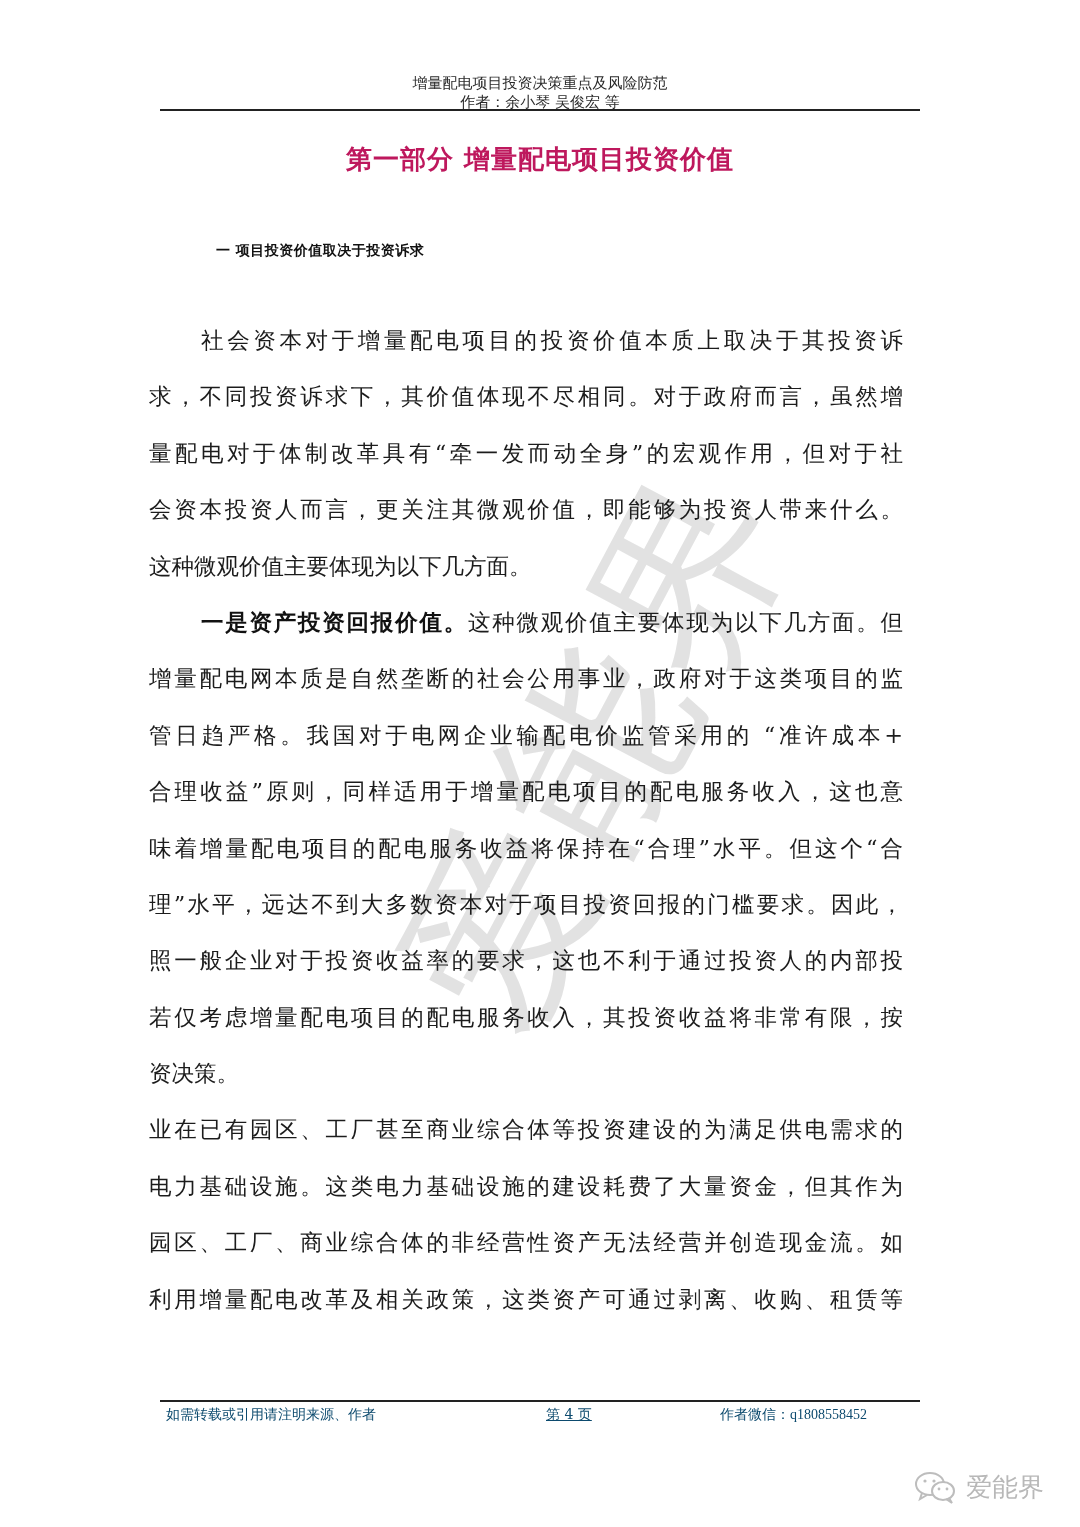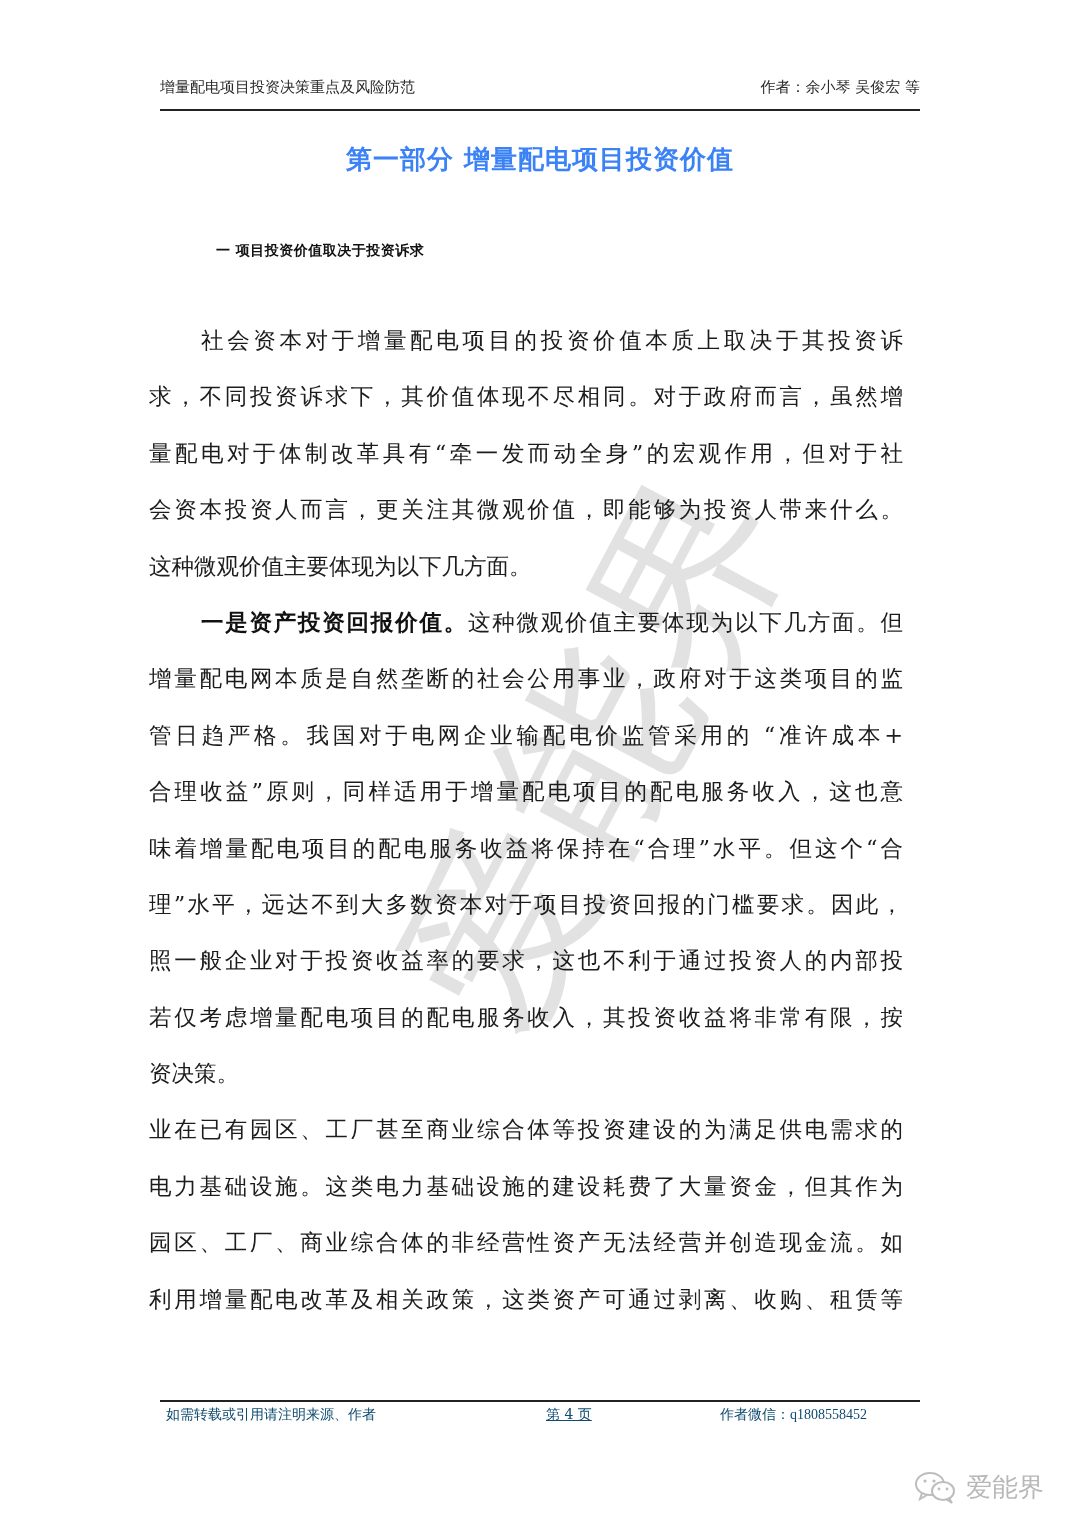--- a/index.html
+++ b/index.html
@@ -24,39 +24,40 @@
   .running-header {
     position: absolute;
     left: 160px; top: 74px;
     width: 760px;
     height: 26px;
     display: flex;
     justify-content: space-between;
     align-items: center;
     font-size: 15px;
     color: #2a2a2a;
+    flex-direction: column;
   }
   .header-rule {
     position: absolute;
     left: 160px; top: 109px;
     width: 760px;
     height: 2px;
     background: #222;
   }
   
   .part-title {
     position: absolute;
     left: 160px; top: 142px;
     width: 760px;
     text-align: center;
     font-family: "DejaVu Sans", "Liberation Sans", sans-serif;
     font-weight: bold;
     font-size: 26px;
     letter-spacing: 1px;
-    color: #3b82f6;
+    color: #be185d;
   }
   .section-heading {
     position: absolute;
     left: 216px; top: 242px;
     font-family: "DejaVu Sans", "Liberation Sans", sans-serif;
     font-weight: bold;
     font-size: 14px;
     color: #111;
     letter-spacing: 0.5px;
   }

